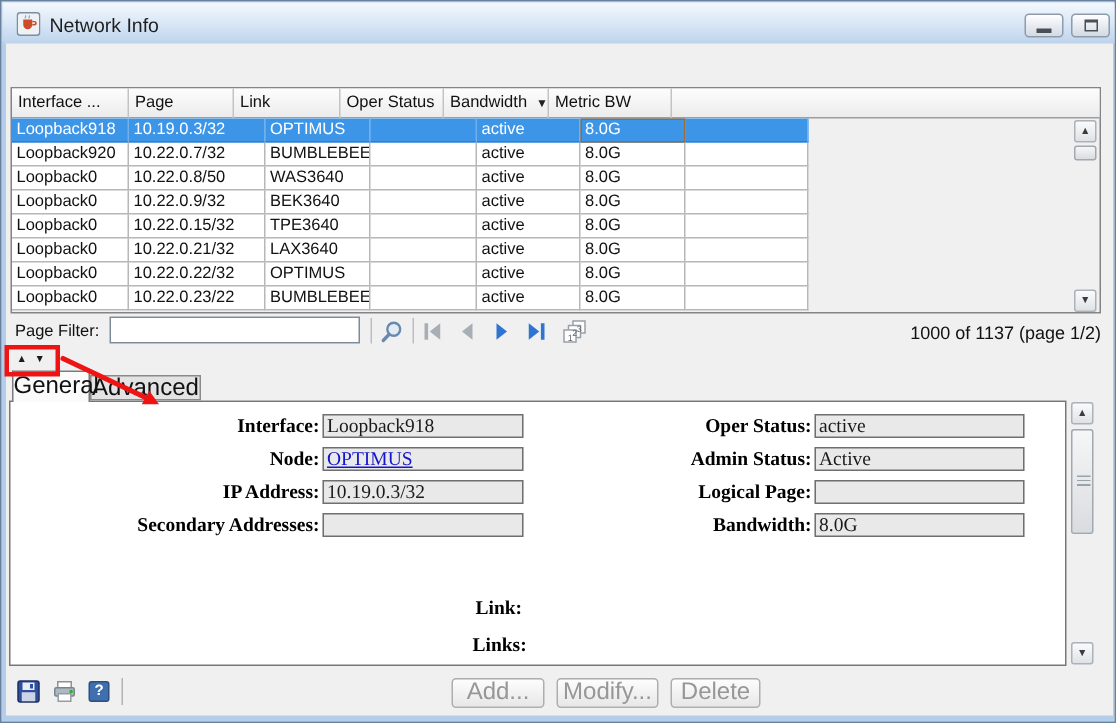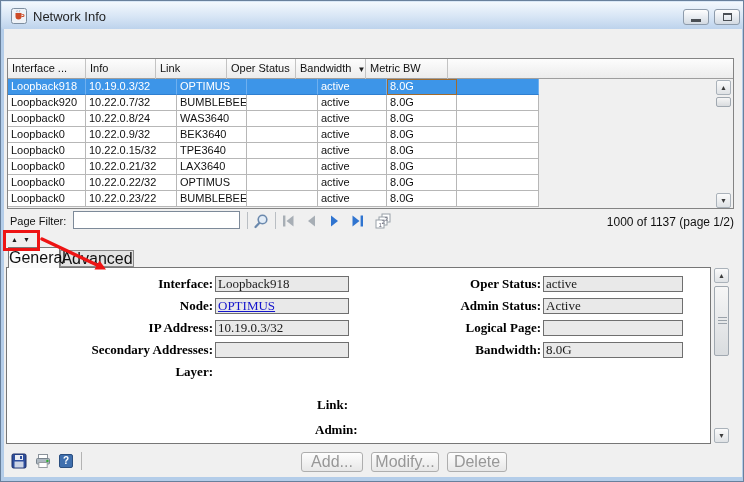--- a/index.html
+++ b/index.html
@@ -131,21 +131,21 @@
         <div class="glyph-max"></div>
       </div>
   </div>
 
   <div class="content"></div>
 
 
   <div class="table-frame">
     <div class="thead">
       <div class="hcell c0"><span>Interface ...</span></div>
-      <div class="hcell c2"><span>Info</span></div>
+      <div class="hcell c2"><span>Page</span></div>
       <div class="hcell c3"><span>Link</span></div>
       <div class="hcell c4"><span>Oper Status</span></div>
       <div class="hcell c5"><span>Bandwidth</span><span class="sort-arrow">▼</span></div>
       <div class="hcell c6"><span>Metric BW</span></div>
       <div class="hcell" style="flex:1; border-right:none;"></div>
     </div>
     <div class="tbody">
         <div class="trow selected">
           <div class="tcell c0">Loopback918</div>
           <div class="tcell c1">10.19.0.3/32</div>
@@ -159,21 +159,21 @@
           <div class="tcell c0">Loopback920</div>
           <div class="tcell c1">10.22.0.7/32</div>
           <div class="tcell c2">BUMBLEBEE</div>
           <div class="tcell c3"></div>
           <div class="tcell c4">active</div>
           <div class="tcell c5">8.0G</div>
           <div class="tcell c6"></div>
         </div>
         <div class="trow">
           <div class="tcell c0">Loopback0</div>
-          <div class="tcell c1">10.22.0.8/24</div>
+          <div class="tcell c1">10.22.0.8/50</div>
           <div class="tcell c2">WAS3640</div>
           <div class="tcell c3"></div>
           <div class="tcell c4">active</div>
           <div class="tcell c5">8.0G</div>
           <div class="tcell c6"></div>
         </div>
         <div class="trow">
           <div class="tcell c0">Loopback0</div>
           <div class="tcell c1">10.22.0.9/32</div>
           <div class="tcell c2">BEK3640</div>
@@ -280,21 +280,20 @@
       </div>
       <div class="frow">
         <span class="flabel">IP Address:</span>
         <span class="fbox">10.19.0.3/32</span>
       </div>
       <div class="frow">
         <span class="flabel">Secondary Addresses:</span>
         <span class="fbox"></span>
       </div>
       <div class="frow">
-        <span class="flabel">Layer:</span>
       </div>
     </div>
   <div class="fields right" style="z-index:6;">
       <div class="frow">
         <span class="flabel">Oper Status:</span>
         <span class="fbox">active</span>
       </div>
       <div class="frow">
         <span class="flabel">Admin Status:</span>
         <span class="fbox">Active</span>
@@ -302,21 +301,21 @@
       <div class="frow">
         <span class="flabel">Logical Page:</span>
         <span class="fbox"></span>
       </div>
       <div class="frow">
         <span class="flabel">Bandwidth:</span>
         <span class="fbox">8.0G</span>
       </div>
     </div>
   <span class="section-label link">Link:</span>
-  <span class="section-label misc">Admin:</span>
+  <span class="section-label misc">Links:</span>
 
   <div class="vscroll pnl-scroll" style="z-index:7;">
     <div class="sb-btn" style="top:1px;">▲</div>
     <div class="sb-thumb" style="top:19px; height:70px;">
         <div class="sb-grip"></div>
       </div>
     <div class="sb-btn" style="top:161px;">▼</div>
   </div>
 
   <svg class="ficon" style="left:10px;" width="16" height="16" viewBox="0 0 16 16">

